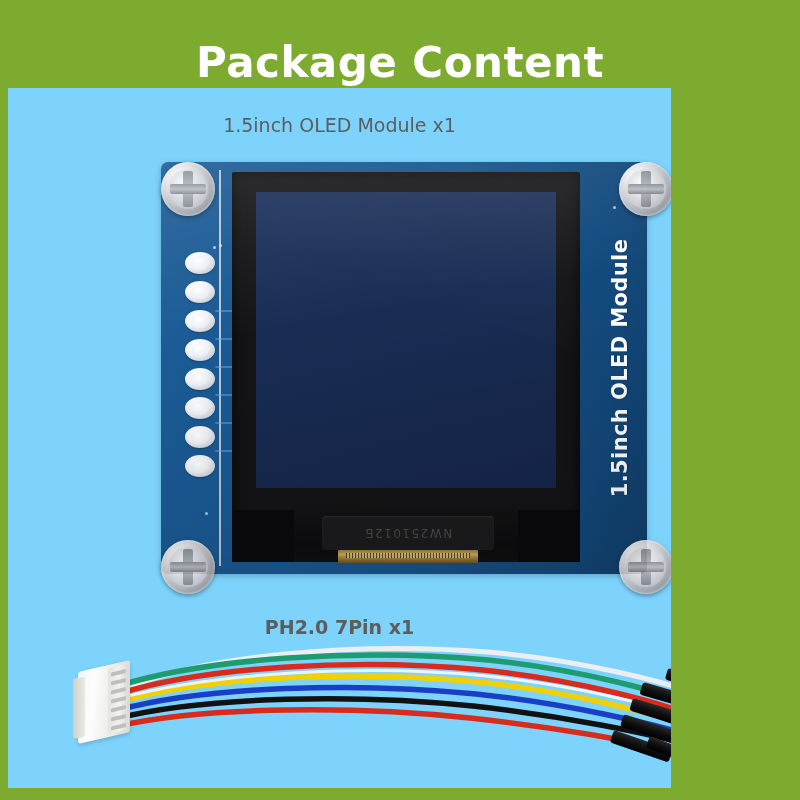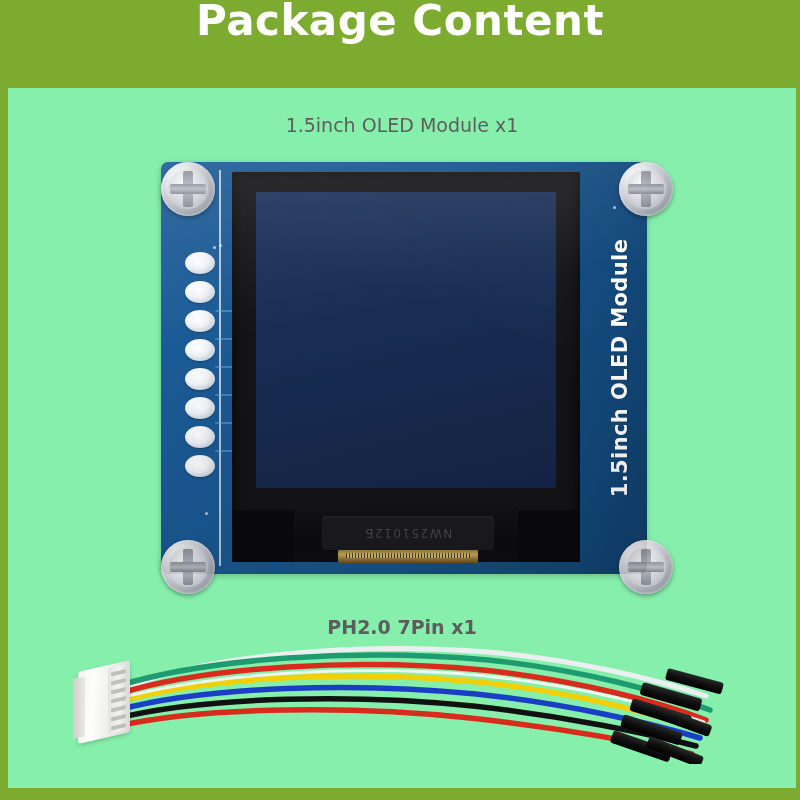--- a/index.html
+++ b/index.html
@@ -23,41 +23,41 @@
 
   
   .banner {
     position: absolute;
     left: 0;
     top: 0;
     width: 800px;
     height: 84px;
     background: #7cab30;
     display: flex;
-    align-items: flex-start;
+    align-items: flex-end;
     justify-content: center;
   }
   .banner-title {
     color: #ffffff;
     font-size: 42px;
     font-weight: bold;
     letter-spacing: 0.5px;
     font-family: "DejaVu Sans", sans-serif;
     line-height: 1;
     white-space: nowrap;
   }
 
   
   .content {
     position: absolute;
     left: 8px;
     top: 88px;
-    width: 788px;
+    width: 663px;
     height: 700px;
-    background: #86efac;
+    background: #7dd3fc;
     overflow: hidden;
   }
 
   
   .caption {
     position: absolute;
     width: 100%;
     text-align: center;
     color: #5d5d5d;
     font-size: 19px;

